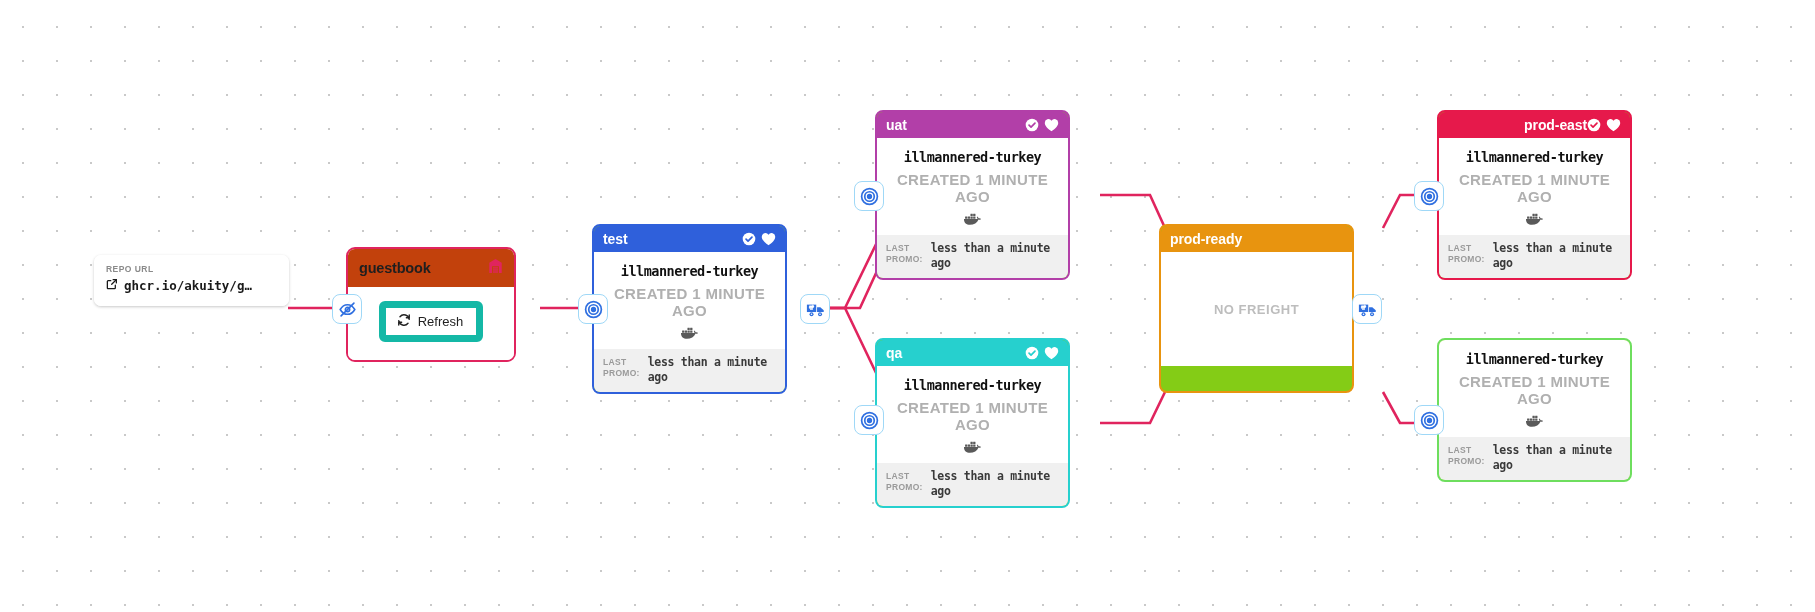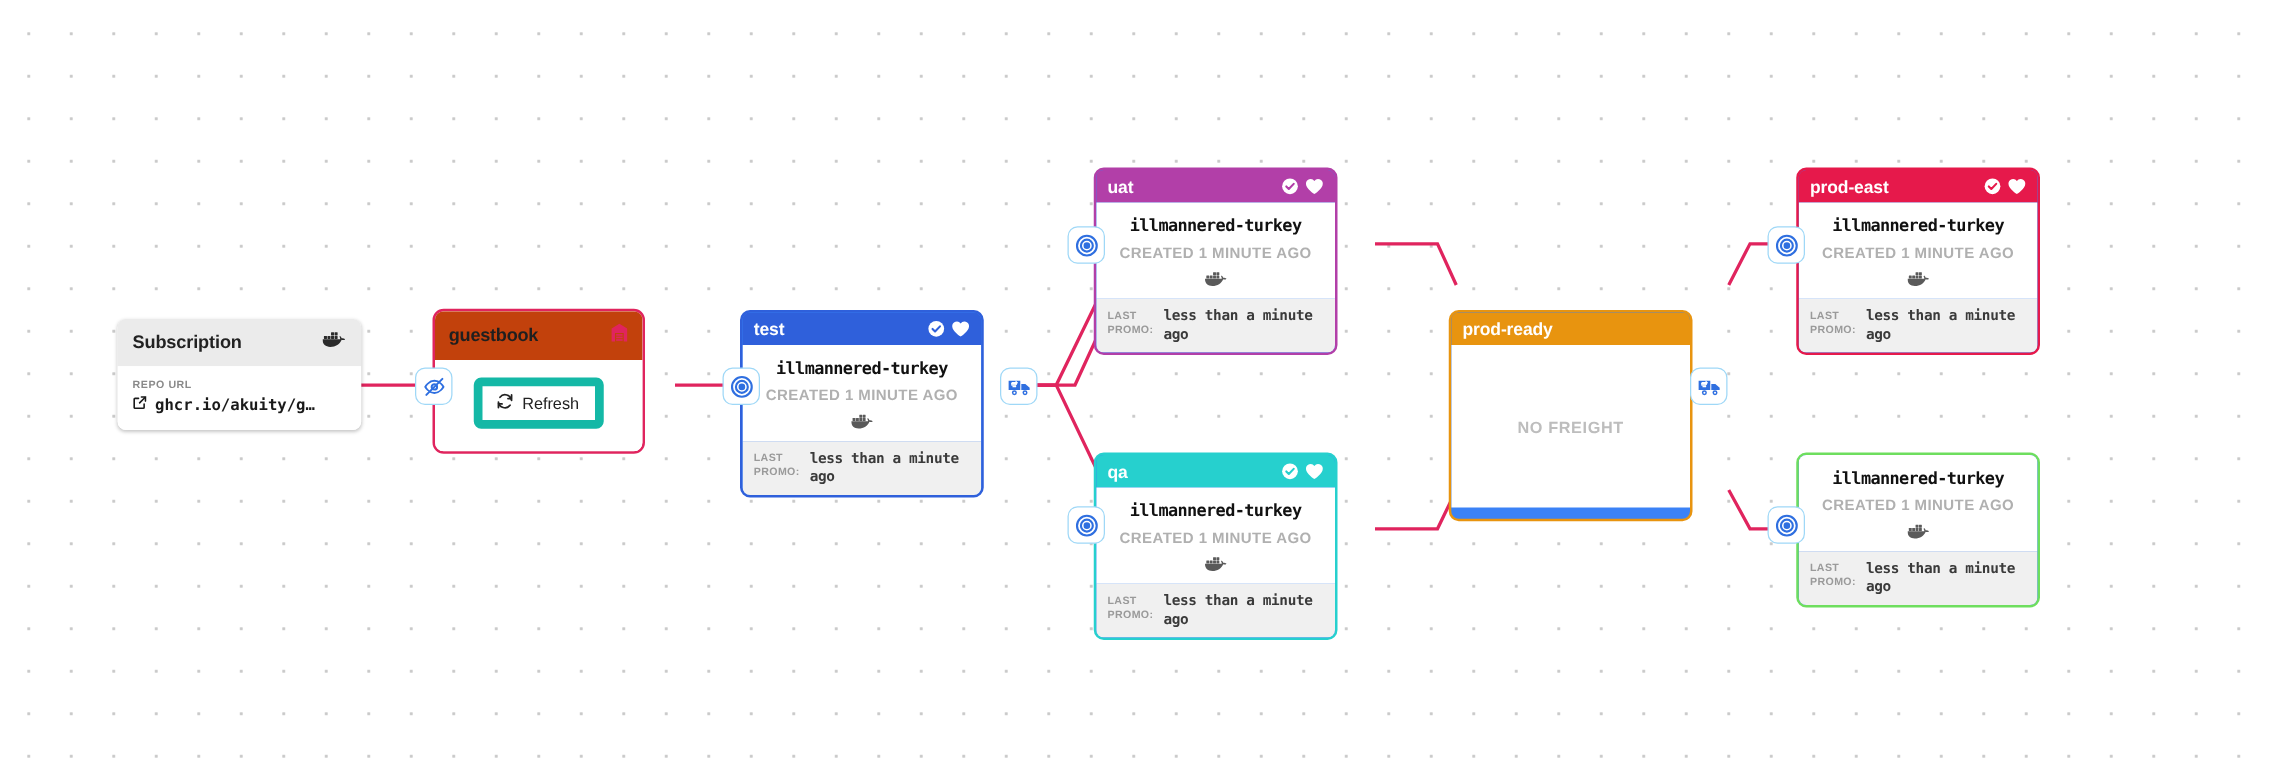--- a/index.html
+++ b/index.html
@@ -47,36 +47,35 @@
   .wh-title{font-size:14.5px;font-weight:bold;color:#1f1f1f;letter-spacing:-.2px;}
   .wh-body{padding:14px 11px 18px 11px;display:flex;justify-content:center;background:#fff;}
   .refresh-btn{
     display:inline-flex;align-items:center;gap:7px;
     border:7px solid #14b8a6;border-radius:6px;background:#fff;
     padding:5px 13px 5px 11px;font-size:13px;color:#222;cursor:pointer;
   }
 
   
   .stage{
-    width:195px;background:#3b82f6;border-radius:8px;overflow:hidden;
+    width:195px;background:#84cc16;border-radius:8px;overflow:hidden;
     border:2px solid transparent;
-    margin-top:24px;
   }
   .stage-head{
     height:26px;padding:0 9px;display:flex;align-items:center;justify-content:space-between;
   }
   .stage-name{font-size:14px;font-weight:bold;color:#fff;letter-spacing:-.1px;}
   .stage-icons{display:flex;align-items:center;gap:5px;}
   .stage-body{background:#fff;padding:11px 8px 9px 8px;text-align:center;}
   .freight-name{
     font-family:"DejaVu Sans Mono", monospace;font-size:13.5px;font-weight:bold;
     color:#111;letter-spacing:-.5px;
   }
   .freight-created{
-    font-size:12px;font-weight:bold;color:#b0b0b0;letter-spacing:.35px;margin-top:6px;
+    font-size:15px;font-weight:bold;color:#b0b0b0;letter-spacing:.35px;margin-top:6px;
   }
   .freight-icon{margin-top:7px;display:flex;justify-content:center;}
   .stage-foot{
     background:#f0f0f0;padding:6px 9px 7px 9px;display:flex;gap:8px;align-items:flex-start;
   }
   .foot-label{
     font-size:8.5px;font-weight:bold;color:#9a9a9a;letter-spacing:.3px;
     line-height:1.25;flex:0 0 34px;padding-top:2px;
   }
   .foot-value{
@@ -117,34 +116,20 @@
 
       <path d="M 1100 423 L 1150 423 L 1165 392"></path>
 
       <path d="M 1383 228 L 1400 195 L 1437 195"></path>
 
       <path d="M 1383 392 L 1400 423 L 1437 423"></path>
     </g>
   </svg>
 
   <div class="node sub-card" style="left:94px;top:255px;">
-    <div class="sub-head">
-      <span class="sub-head-title">Subscription</span>
-      <span>
-        <svg width="19" height="15" viewBox="0 0 24 19" fill="#2b2b2b">
-          <rect x="5" y="6" width="3.1" height="3.1" rx=".4"></rect>
-          <rect x="8.6" y="6" width="3.1" height="3.1" rx=".4"></rect>
-          <rect x="12.2" y="6" width="3.1" height="3.1" rx=".4"></rect>
-          <rect x="8.6" y="2.4" width="3.1" height="3.1" rx=".4"></rect>
-          <rect x="12.2" y="2.4" width="3.1" height="3.1" rx=".4"></rect>
-          <rect x="1.4" y="6" width="3.1" height="3.1" rx=".4"></rect>
-          <path d="M0 10.2c0 4 3.2 6.9 7.8 6.9 5.6 0 9.8-2.6 11.6-7.2 1.3.6 2.9.3 3.6-.6-1.1-1-2.6-1.2-3.6-.9-.2-1-.8-1.9-1.7-2.4l-.6.9c.6.6.9 1.5.8 2.4H0z"></path>
-        </svg>
-      </span>
-    </div>
     <div class="sub-body">
       <div class="sub-label">REPO URL</div>
       <div class="sub-url">
         <span>
           <svg width="12" height="12" viewBox="0 0 16 16" fill="none" stroke="#1a1a1a" stroke-width="1.7" stroke-linecap="round">
             <path d="M9.5 2.2h4.3v4.3"></path>
               <path d="M13.3 2.7 7.6 8.4"></path>
             <path d="M12.4 9.6v3.6a1 1 0 0 1-1 1H2.8a1 1 0 0 1-1-1V4.6a1 1 0 0 1 1-1h3.6"></path>
           </svg>
         </span>
@@ -292,27 +277,27 @@
         <div class="foot-label">LAST<br>PROMO:</div>
         <div class="foot-value">less than a minute ago</div>
       </div>
     </div>
 
   <div class="node stage" id="stage-3" style="left: 1159px; top: 224px; height: 169px; border-color: rgb(232, 148, 15);">
       <div class="stage-head" style="background: rgb(232, 148, 15);">
         <span class="stage-name">prod-ready</span>
         <span class="stage-icons"></span>
       </div>
-      <div class="stage-body" style="height: 130px; padding: 0px;">
+      <div class="stage-body" style="height: 114px; padding: 0px;">
         <div class="no-freight">NO FREIGHT</div>
       </div>
     </div>
 
   <div class="node stage" id="stage-4" style="left: 1437px; top: 110px; border-color: rgb(230, 25, 75);">
-      <div class="stage-head" style="background: rgb(230, 25, 75);">
+      <div class="stage-head" style="background: rgb(230, 25, 75); justify-content: flex-end;">
         <span class="stage-name">prod-east</span>
         <span class="stage-icons">
           <span style="color: rgb(230, 25, 75); display: flex;">
             <svg width="14" height="14" viewBox="0 0 16 16">
        <circle cx="8" cy="8" r="7.2" fill="#ffffff"></circle>
        <path d="M4.6 8.2 6.9 10.5 11.4 5.8" fill="none" stroke="currentColor" stroke-width="1.9" stroke-linecap="round" stroke-linejoin="round"></path>
      </svg>
           </span>
           <span style="display: flex;">
             <svg width="15" height="14" viewBox="0 0 17 16" fill="#ffffff">

